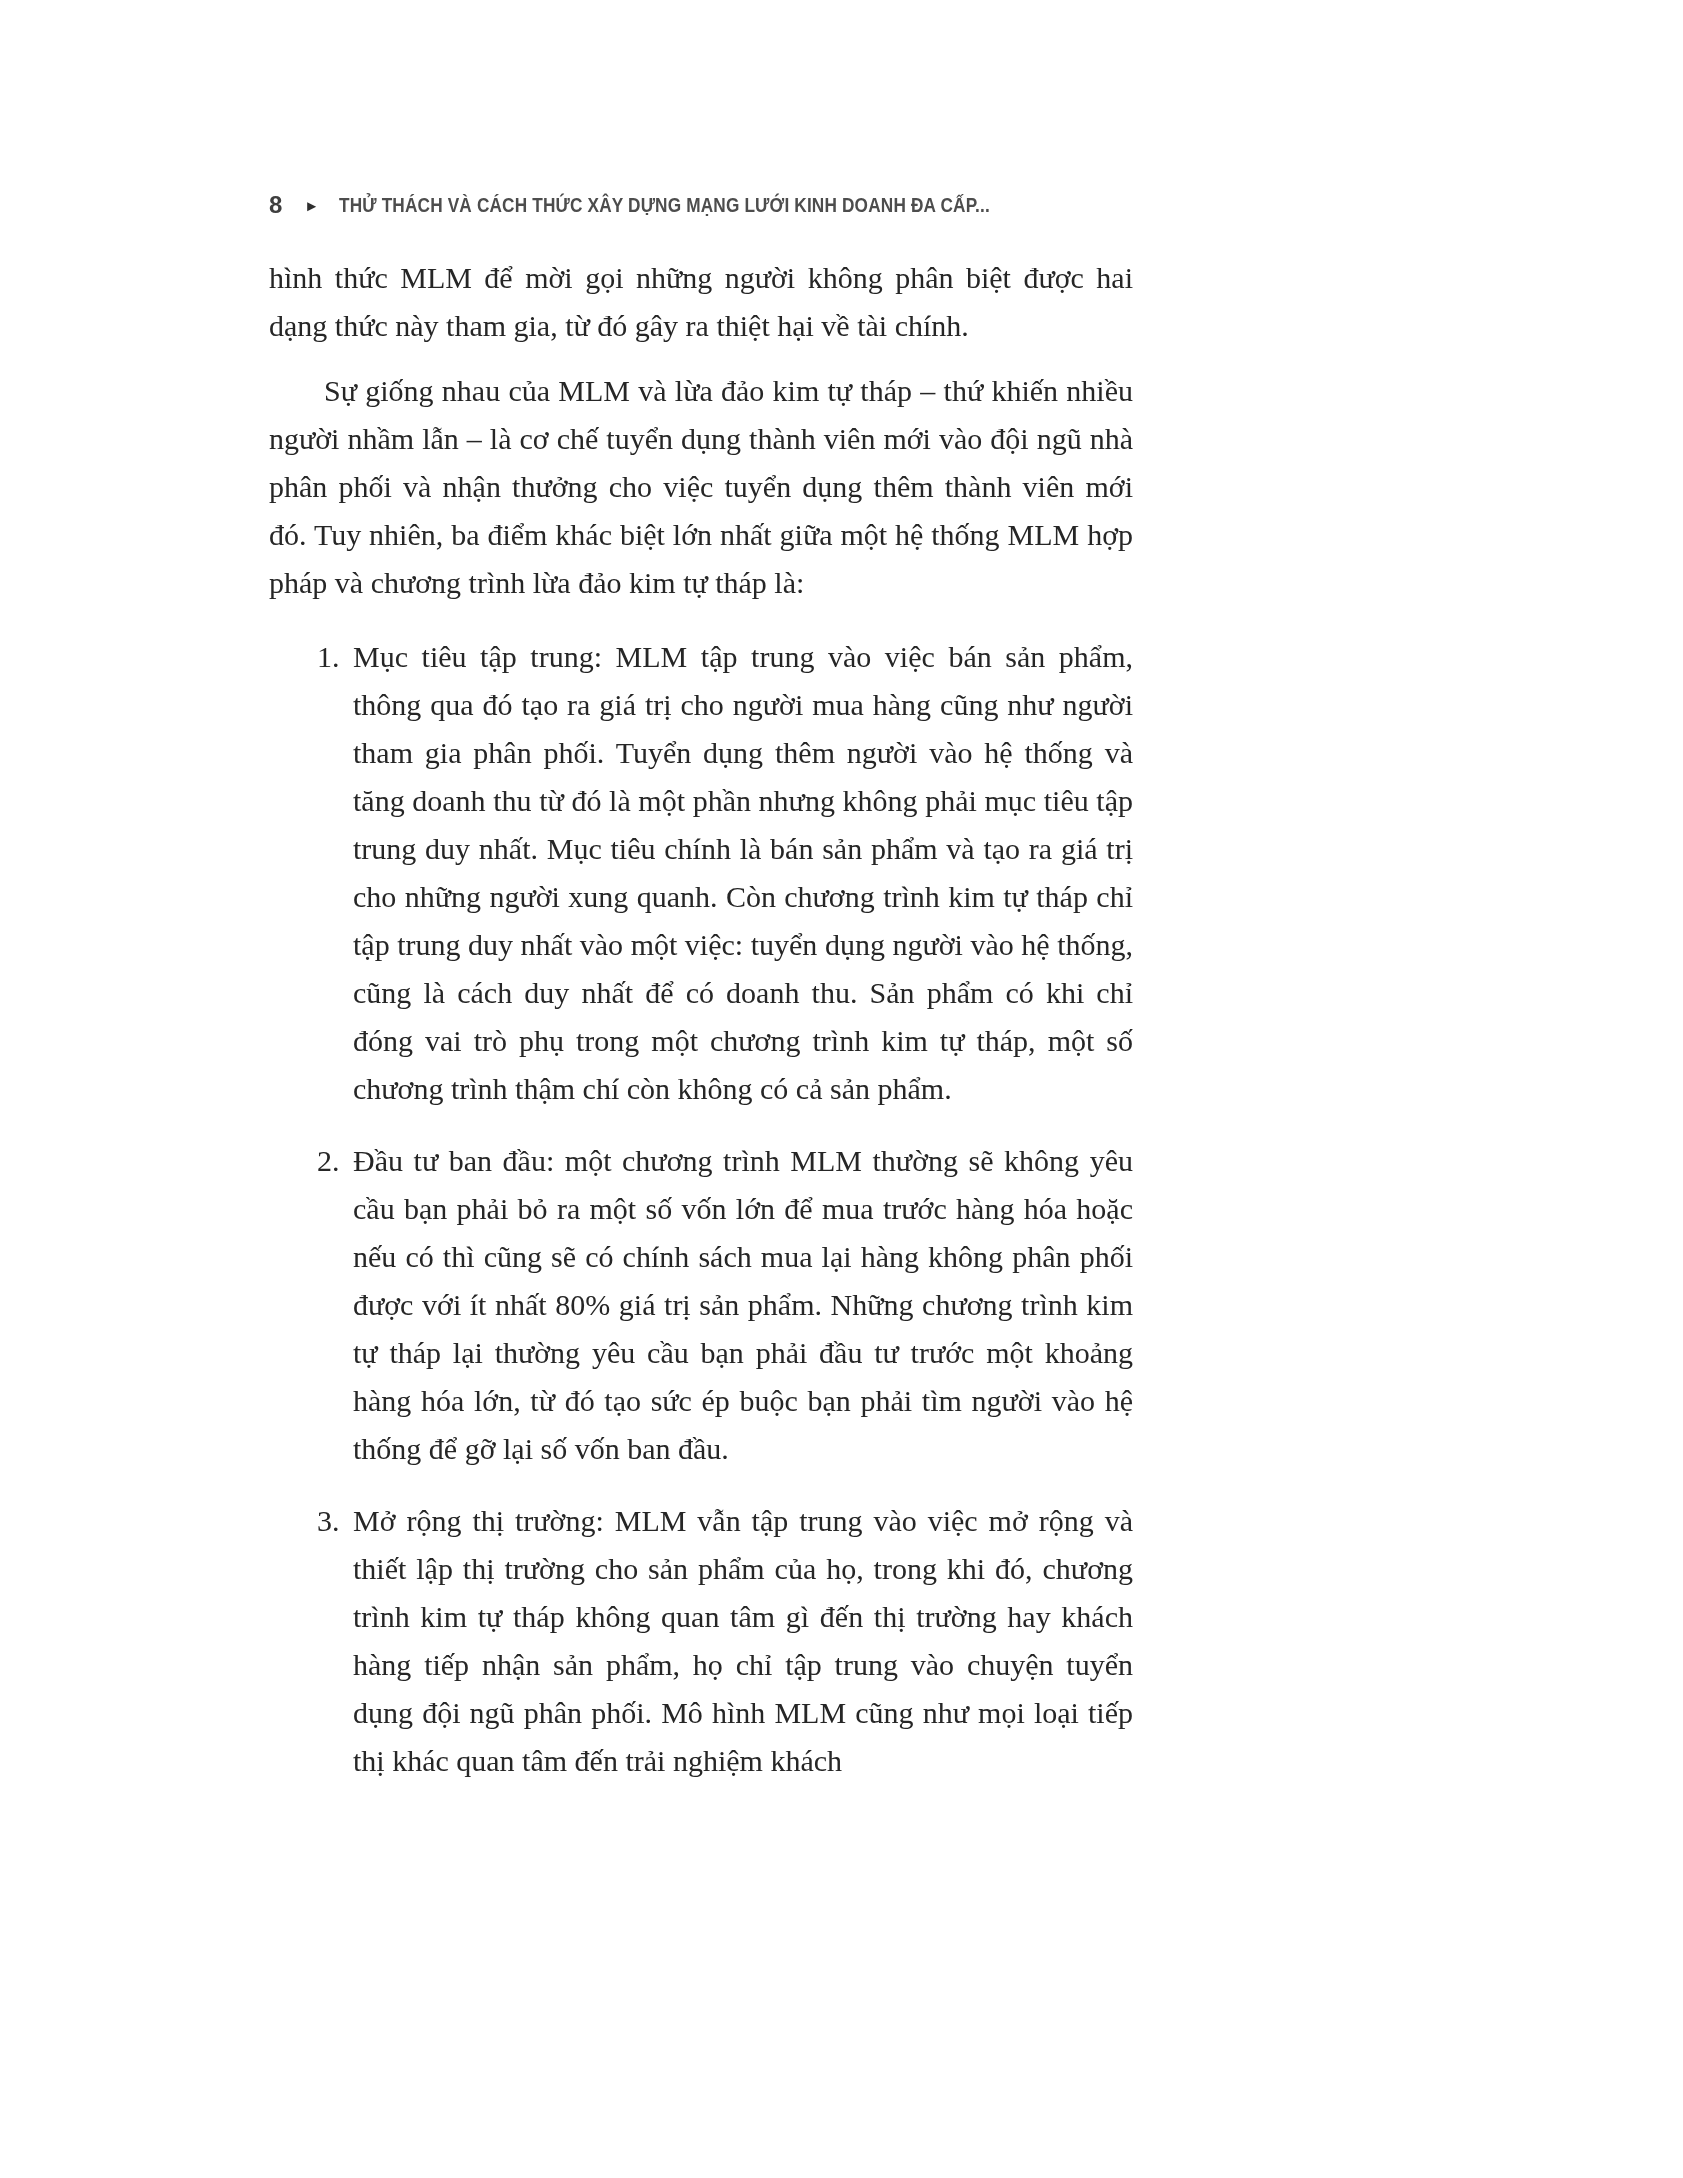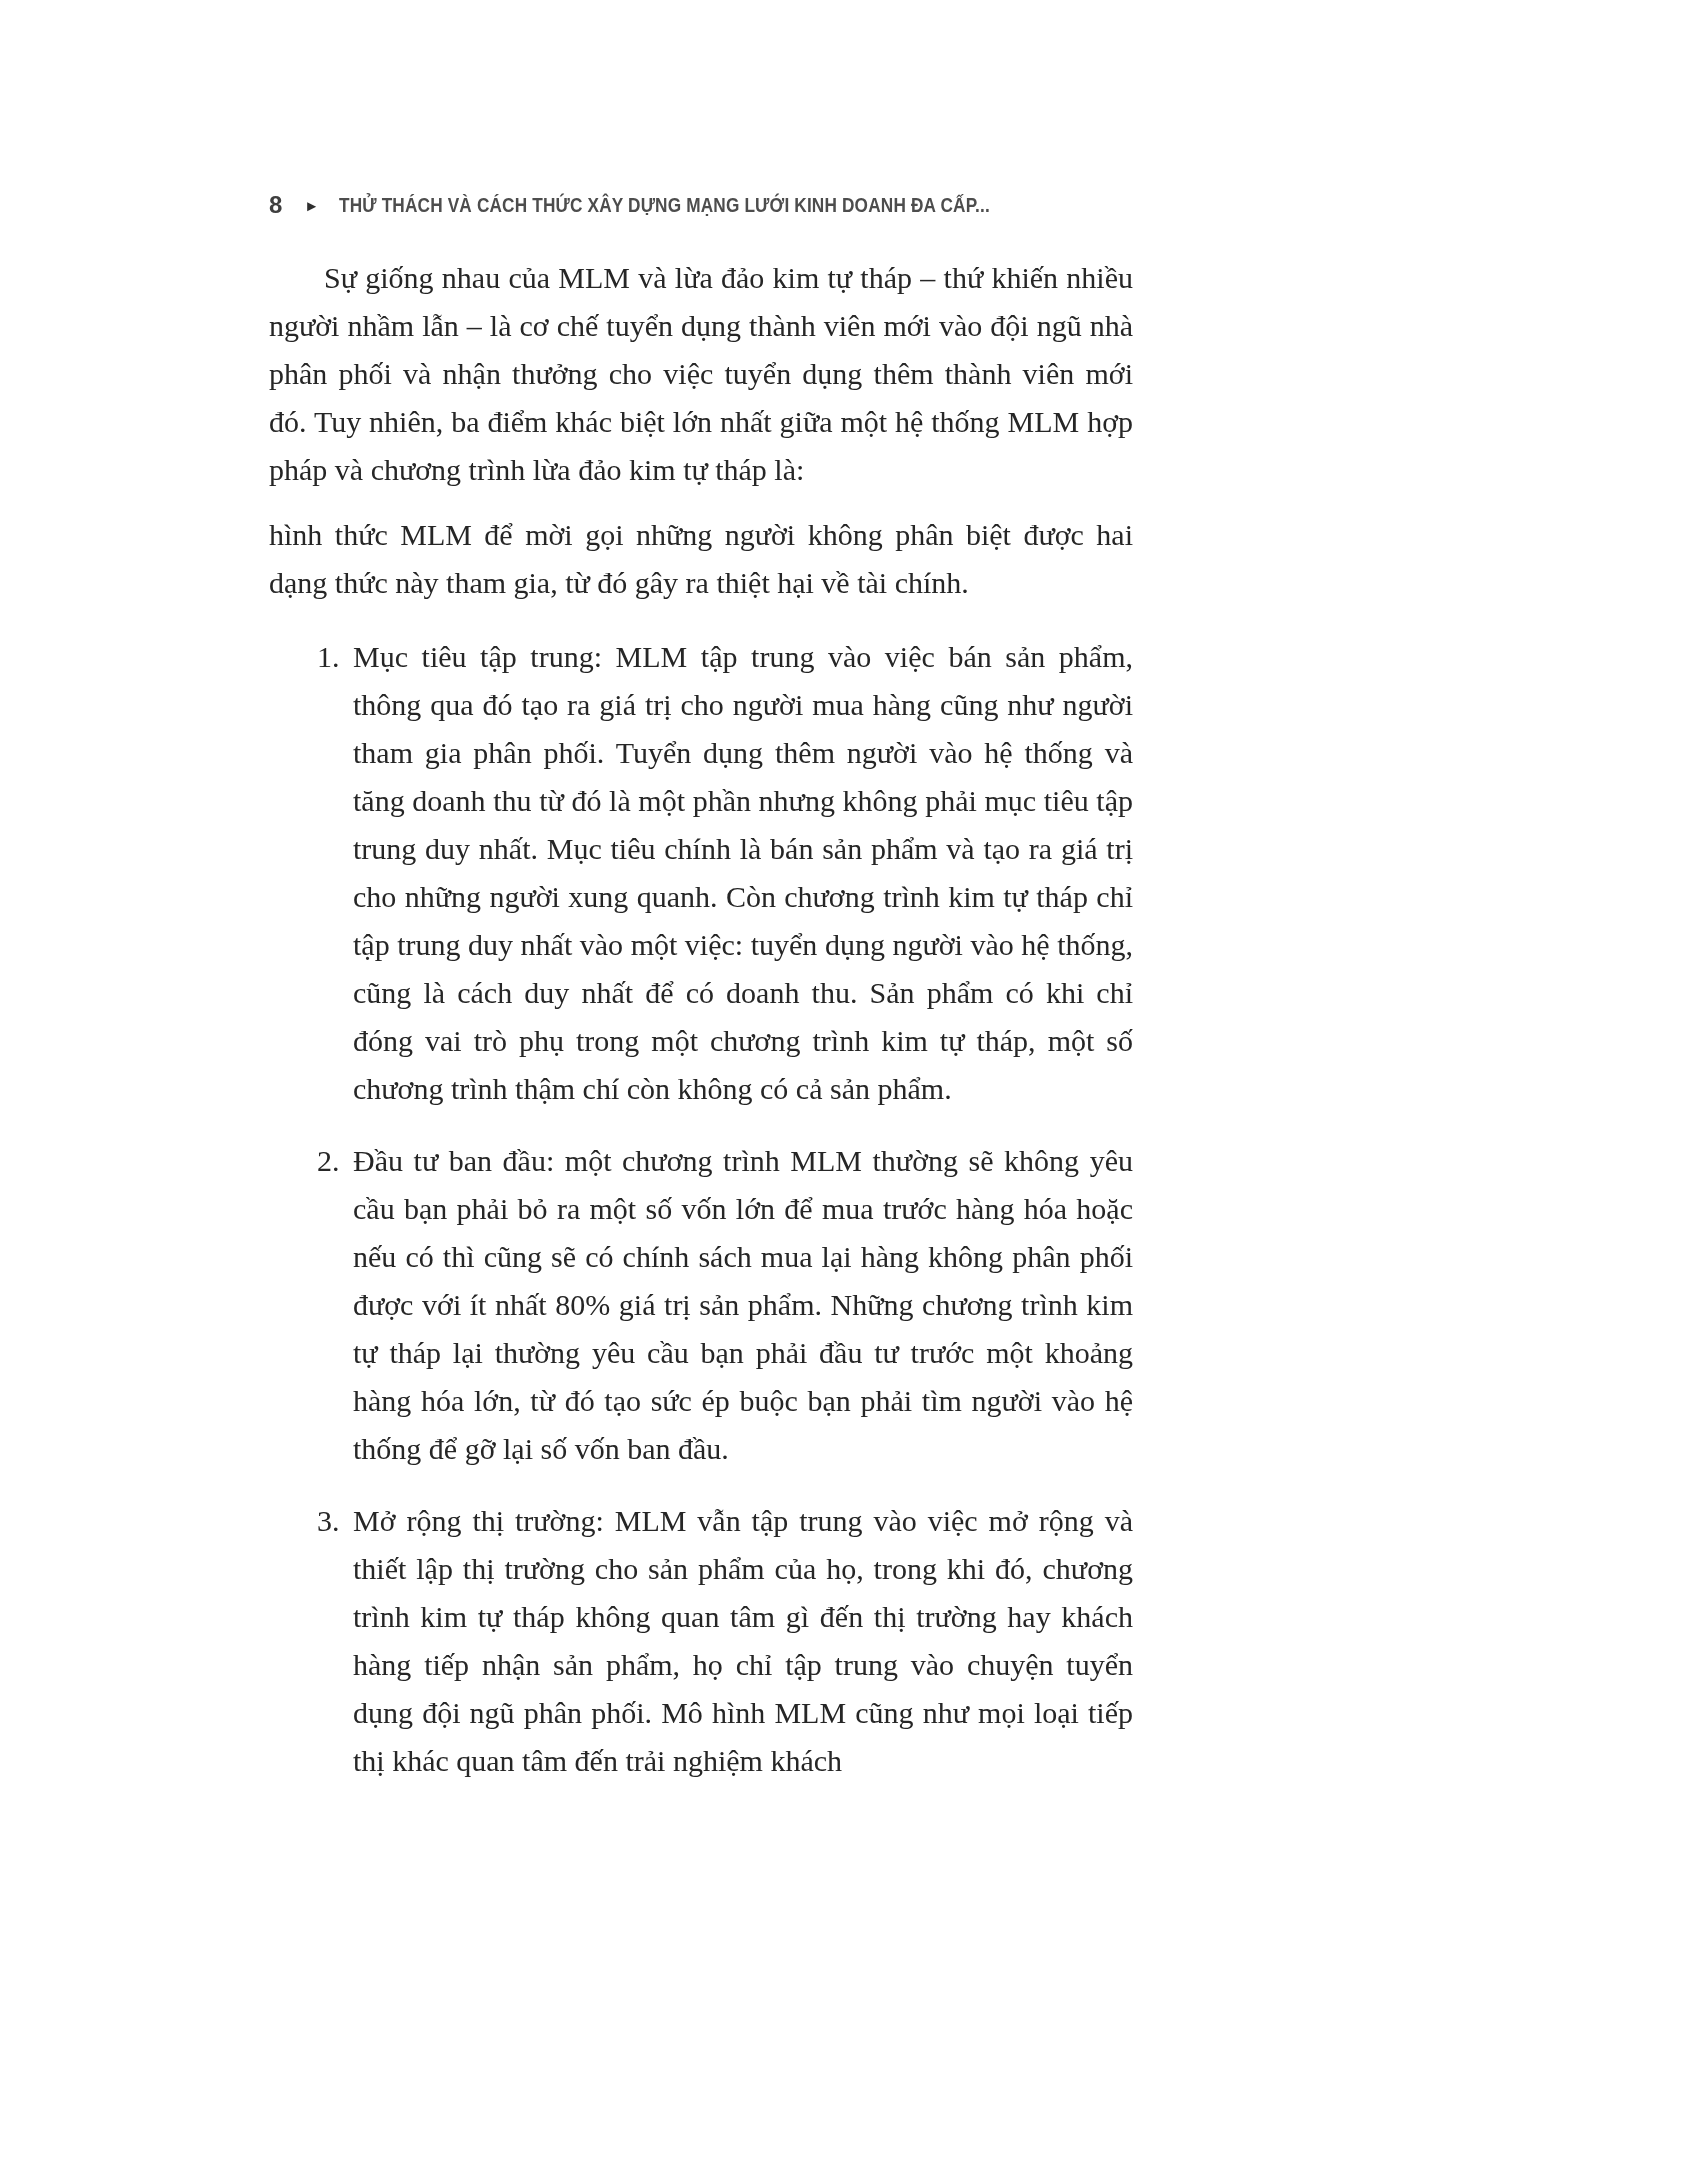--- a/index.html
+++ b/index.html
@@ -84,23 +84,23 @@
 
 <div class="page">
   <div class="content">
 
     <header class="running-header">
       <span class="page-number">8</span>
       <span class="arrow-icon">►</span>
       <span class="header-title">THỬ THÁCH VÀ CÁCH THỨC XÂY DỰNG MẠNG LƯỚI KINH DOANH ĐA CẤP...</span>
     </header>
 
+    <p class="para">hình thức MLM để mời gọi những người không phân biệt được hai dạng thức này tham gia, từ đó gây ra thiệt hại về tài chính.</p>
+
     <p class="para indented">Sự giống nhau của MLM và lừa đảo kim tự tháp – thứ khiến nhiều người nhầm lẫn – là cơ chế tuyển dụng thành viên mới vào đội ngũ nhà phân phối và nhận thưởng cho việc tuyển dụng thêm thành viên mới đó. Tuy nhiên, ba điểm khác biệt lớn nhất giữa một hệ thống MLM hợp pháp và chương trình lừa đảo kim tự tháp là:</p>
-
-    <p class="para">hình thức MLM để mời gọi những người không phân biệt được hai dạng thức này tham gia, từ đó gây ra thiệt hại về tài chính.</p>
 
     <div class="list">
 
       <div class="list-item">
         <span class="list-number">1.</span>
         <div class="list-text">Mục tiêu tập trung: MLM tập trung vào việc bán sản phẩm, thông qua đó tạo ra giá trị cho người mua hàng cũng như người tham gia phân phối. Tuyển dụng thêm người vào hệ thống và tăng doanh thu từ đó là một phần nhưng không phải mục tiêu tập trung duy nhất. Mục tiêu chính là bán sản phẩm và tạo ra giá trị cho những người xung quanh. Còn chương trình kim tự tháp chỉ tập trung duy nhất vào một việc: tuyển dụng người vào hệ thống, cũng là cách duy nhất để có doanh thu. Sản phẩm có khi chỉ đóng vai trò phụ trong một chương trình kim tự tháp, một số chương trình thậm chí còn không có cả sản phẩm.</div>
       </div>
 
       <div class="list-item">
         <span class="list-number">2.</span>

